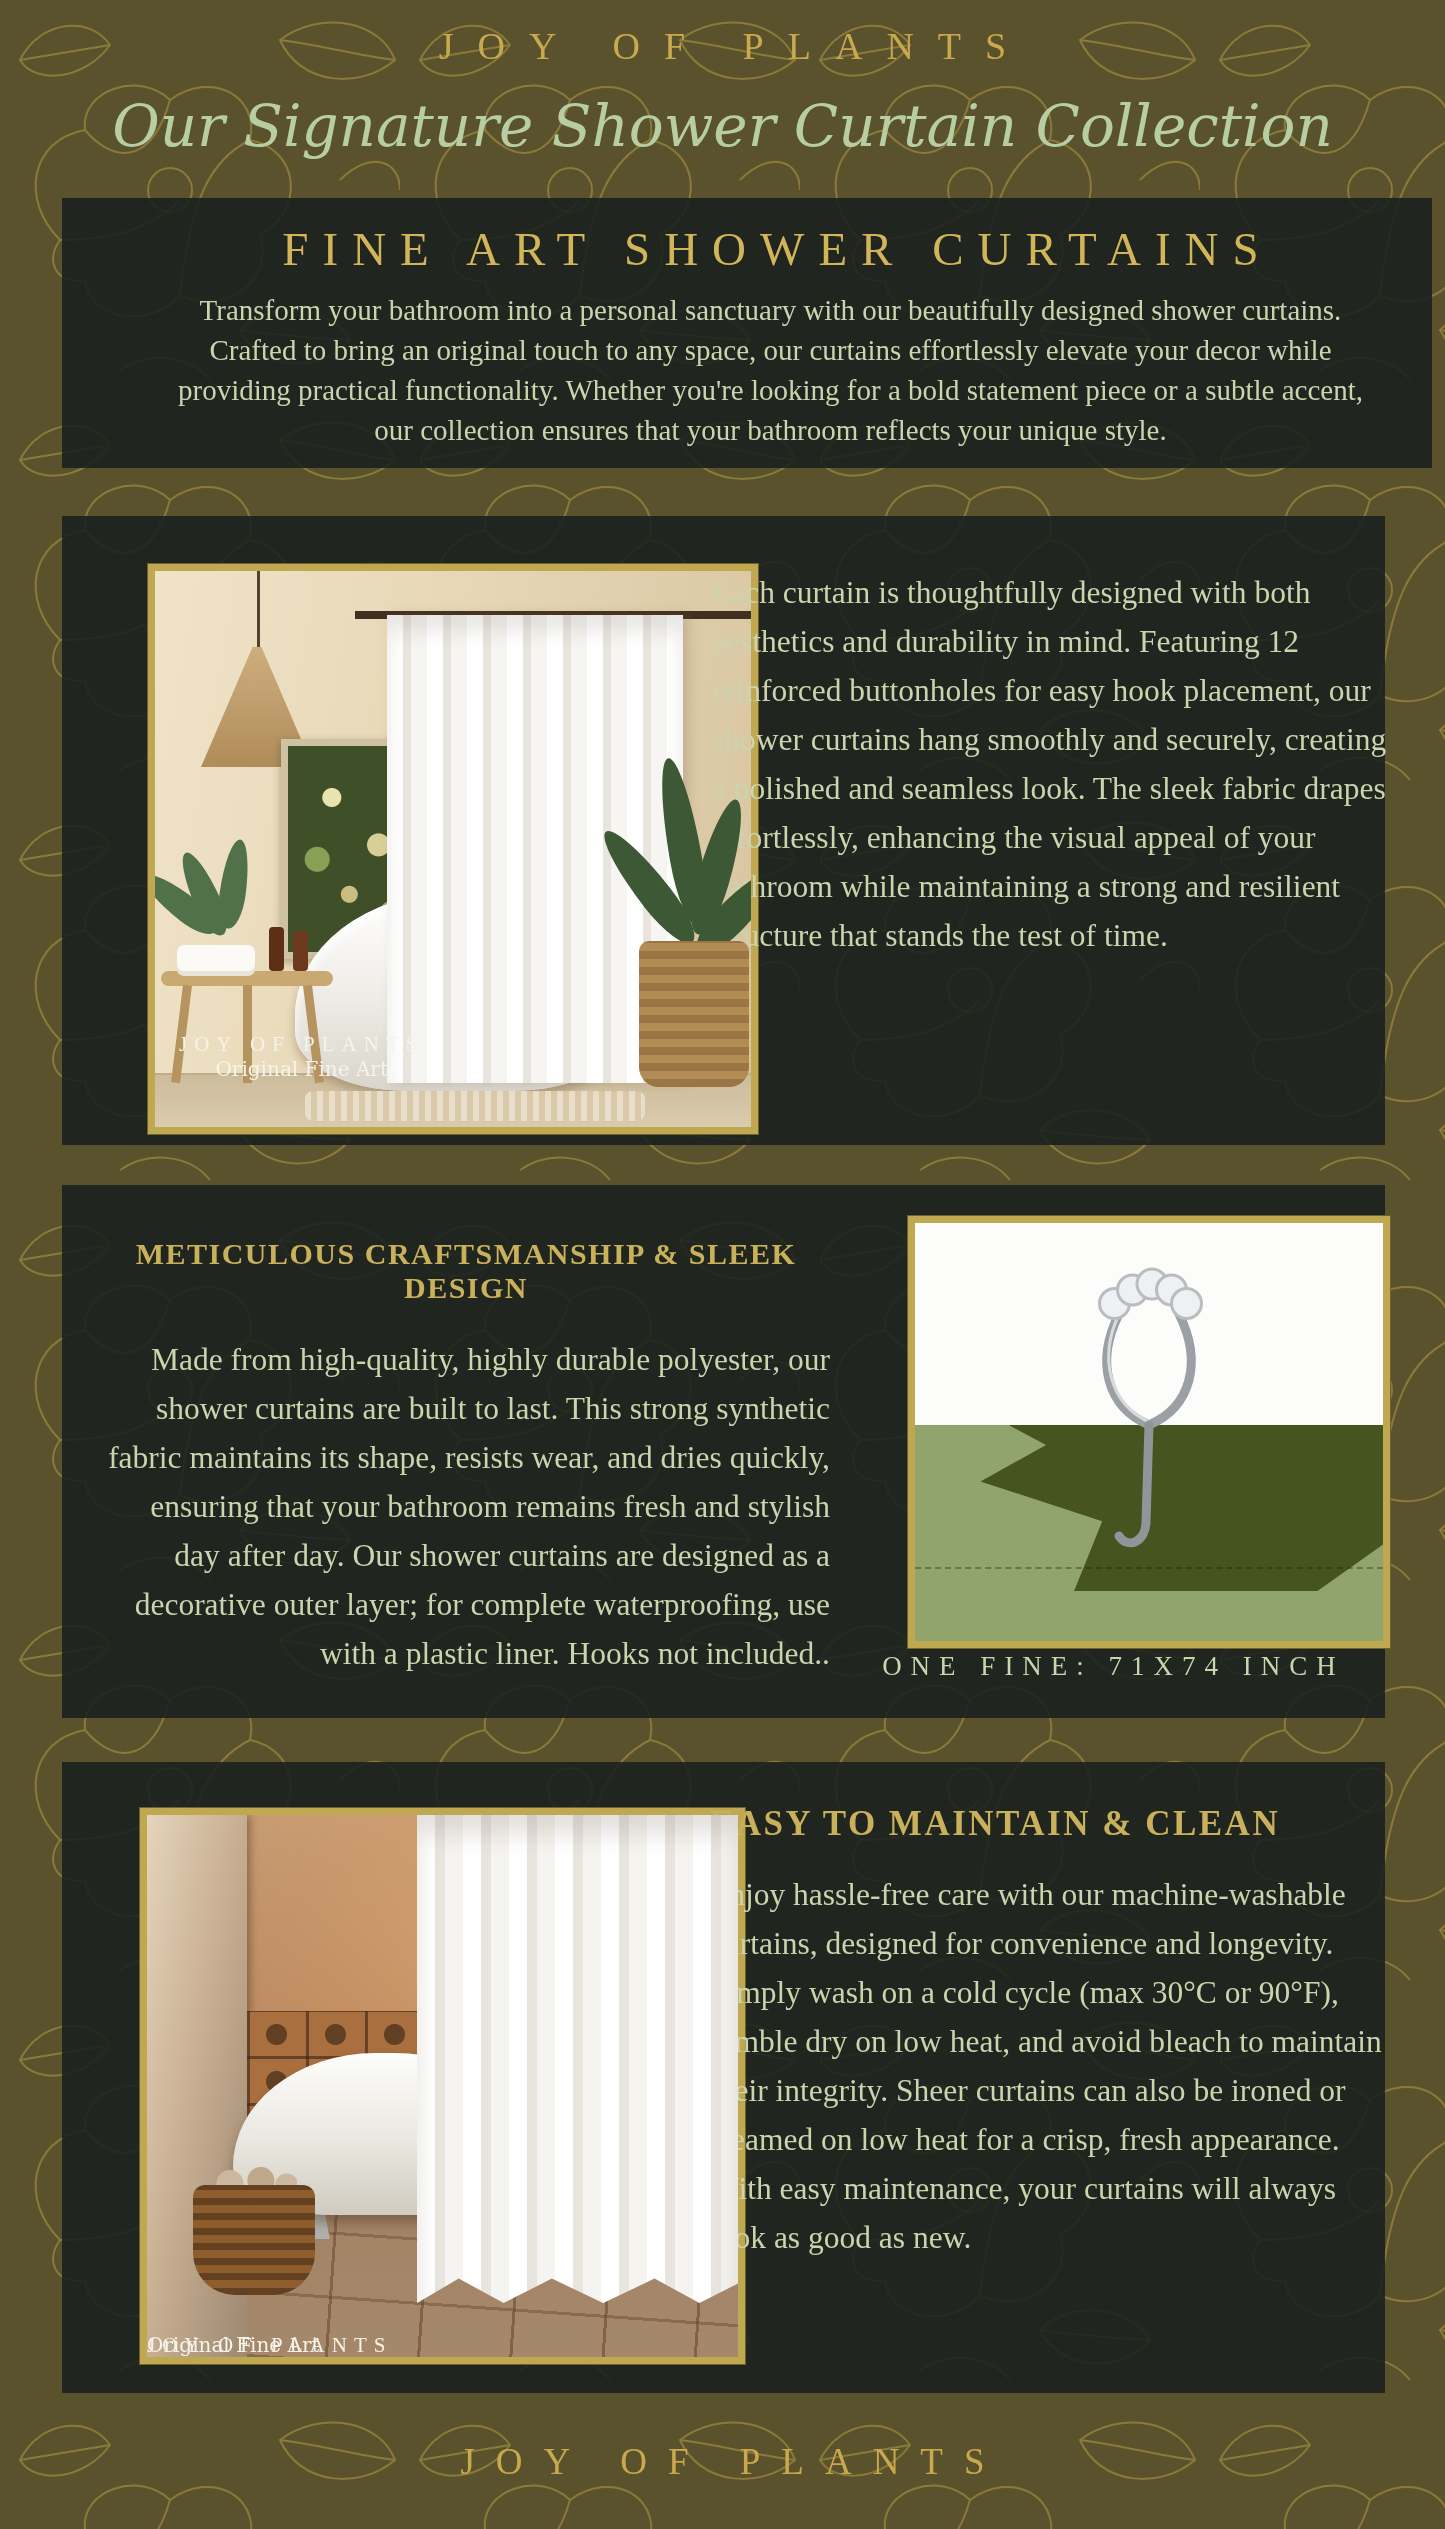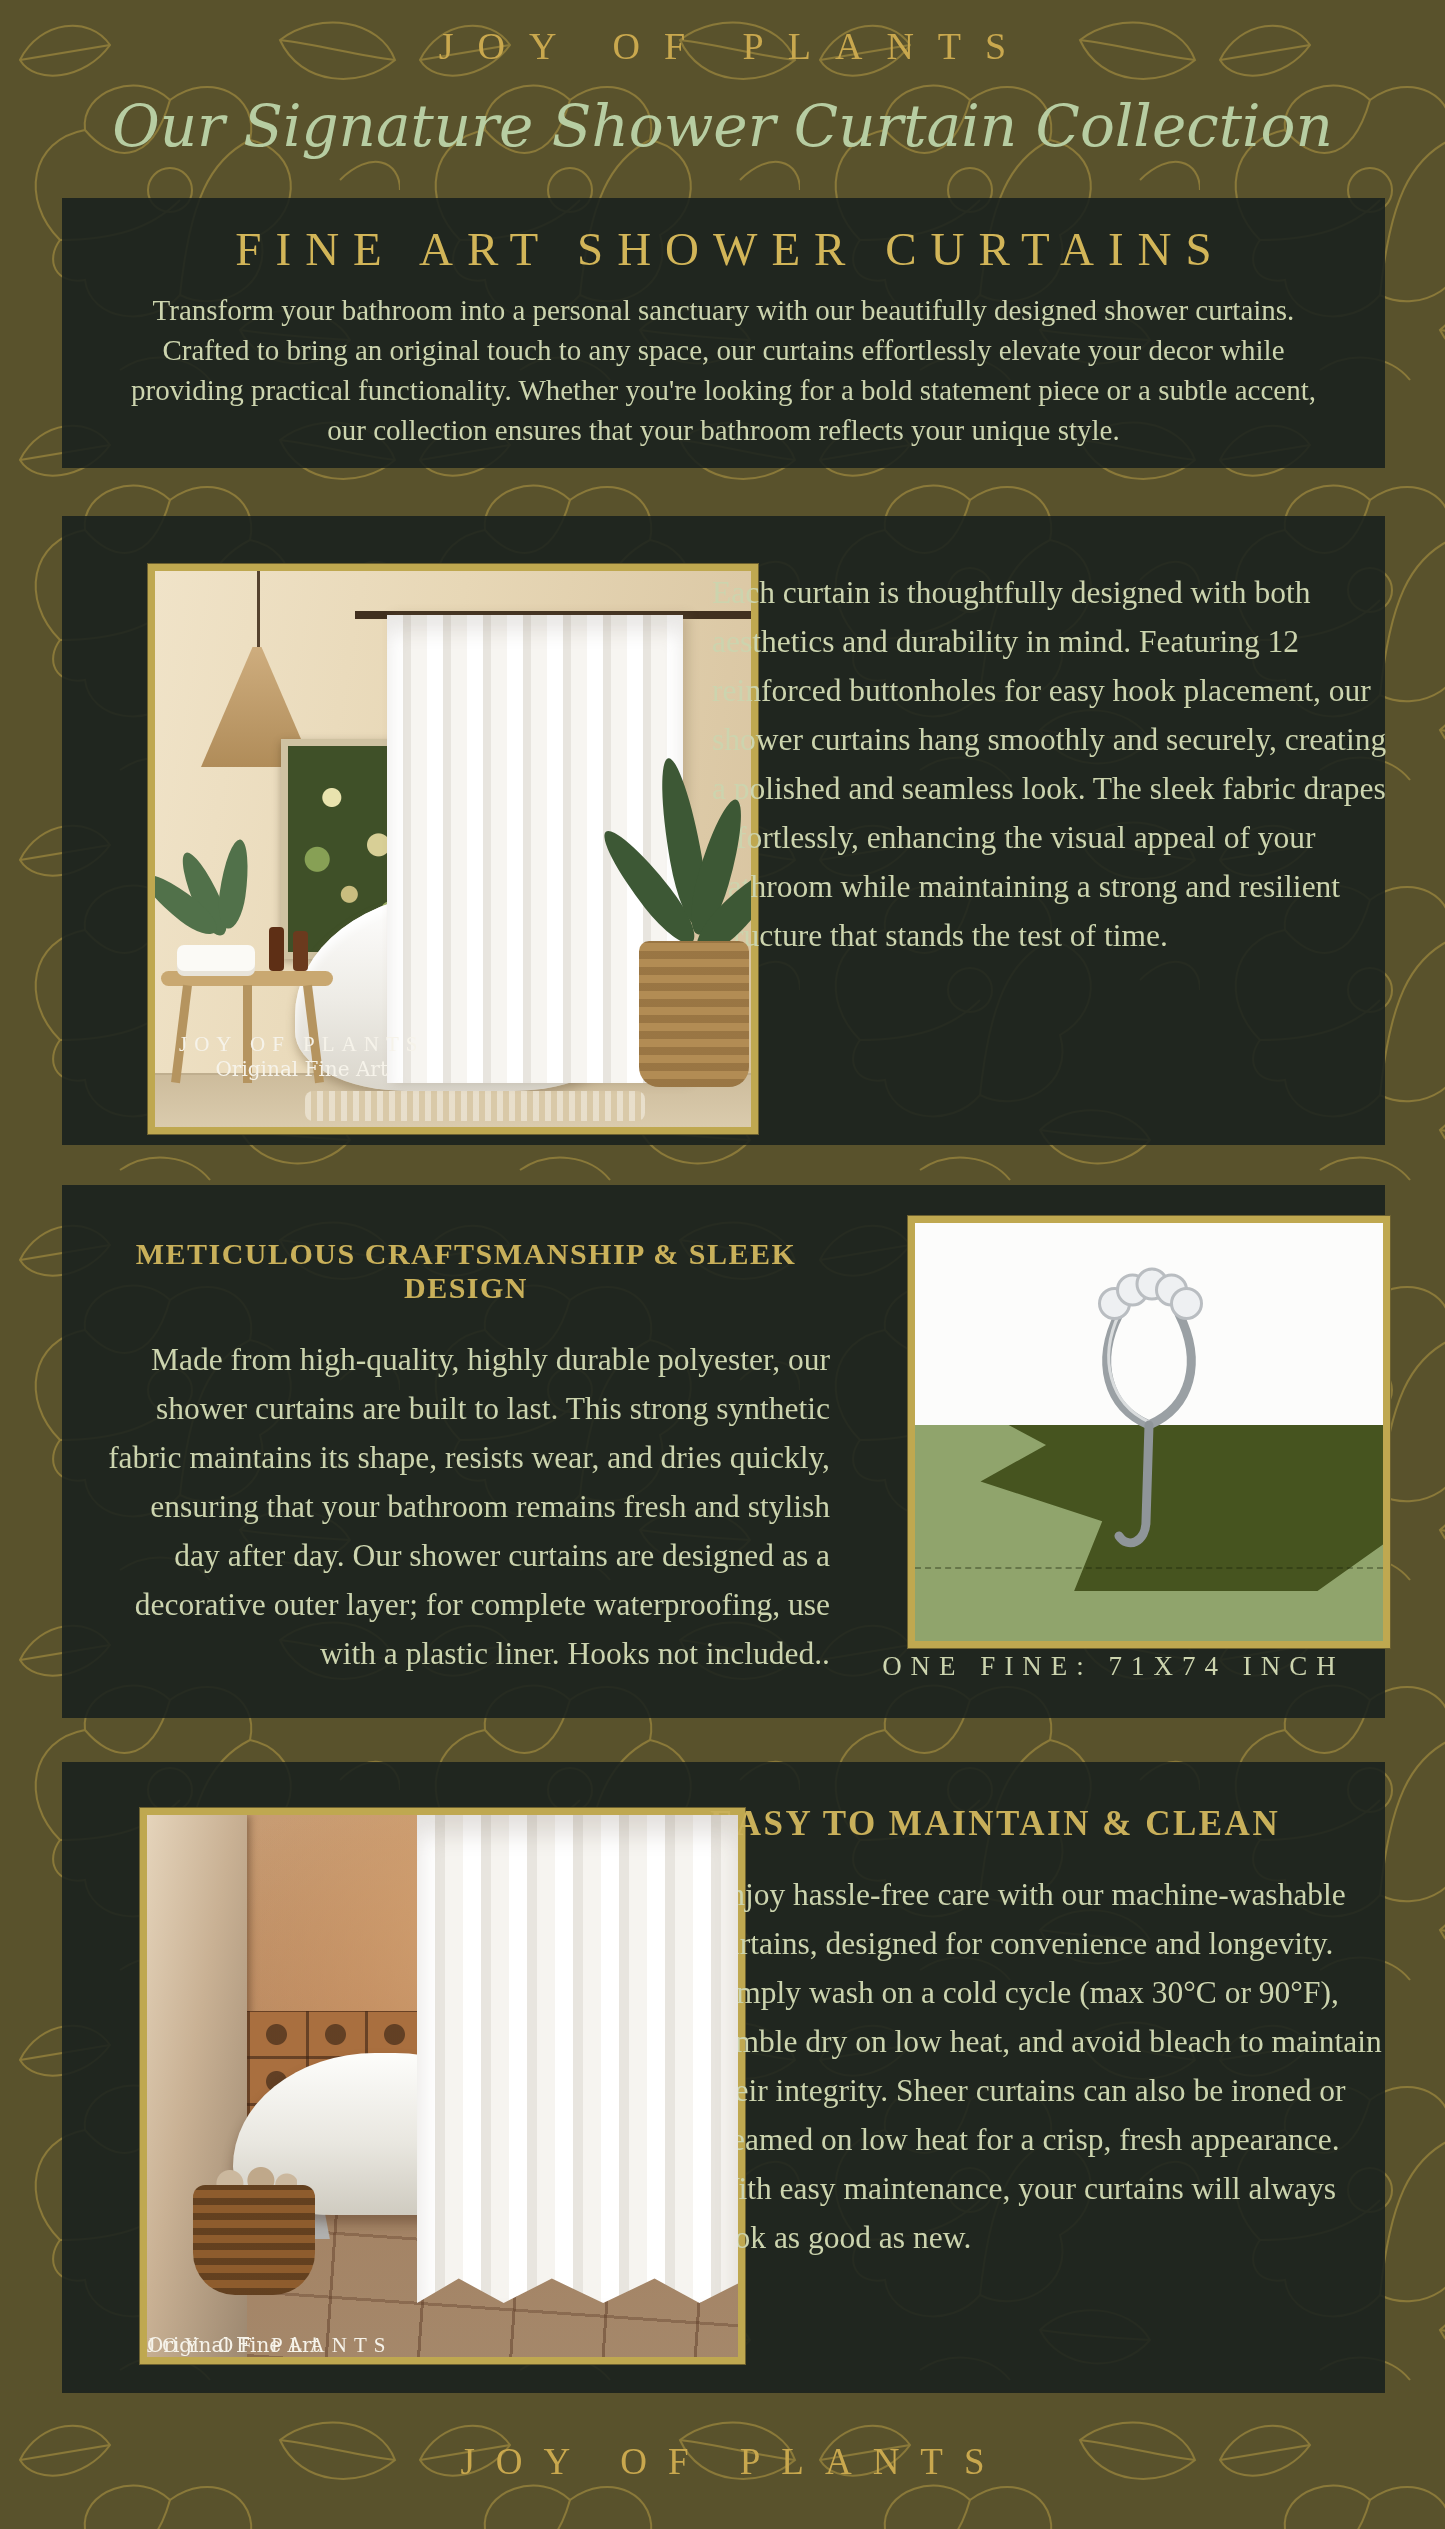--- a/index.html
+++ b/index.html
@@ -17,21 +17,21 @@
     position:absolute;top:24px;left:0;width:100%;z-index:1;
     text-align:center;text-indent:24px;letter-spacing:24px;
     font-size:38px;color:#c9a84e;
   }
   .hdr-sub{
     position:absolute;top:60px;left:0;width:100%;z-index:1;
     text-align:center;font-style:italic;font-size:58px;line-height:62px;
     color:#b7cda2;font-family:"DejaVu Serif","Liberation Serif",serif;margin-top:35px;
   }
   
-  .intro{top:198px;height:270px;}
+  .intro{top:198px;height:270px;padding-left:47px;}
   .intro h1{
     margin:0;padding-top:24px;text-align:center;text-indent:14px;
     font-size:47px;font-weight:normal;letter-spacing:14px;color:#d2b558;
   }
   .intro p{
     width:1215px;margin:14px auto 0;text-align:center;
     font-size:29px;line-height:40px;color:#ccd4ae;
   }
   
   .sec-head{

